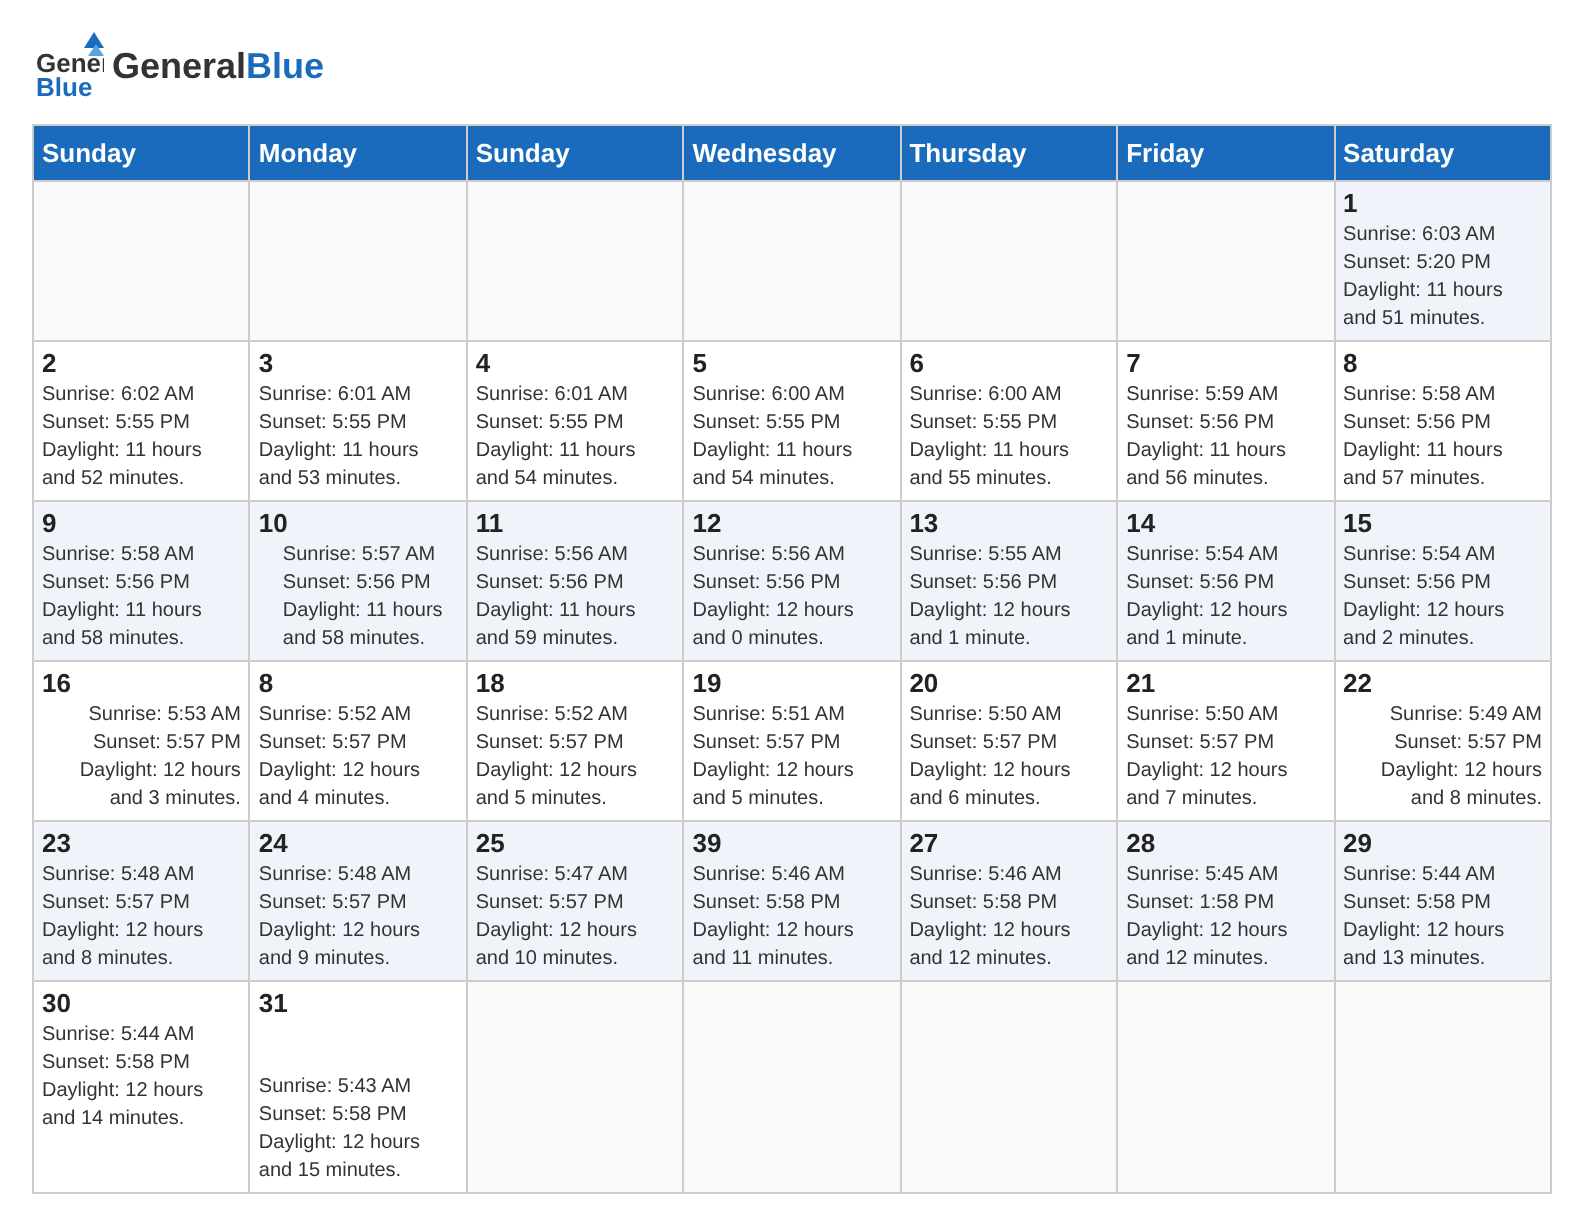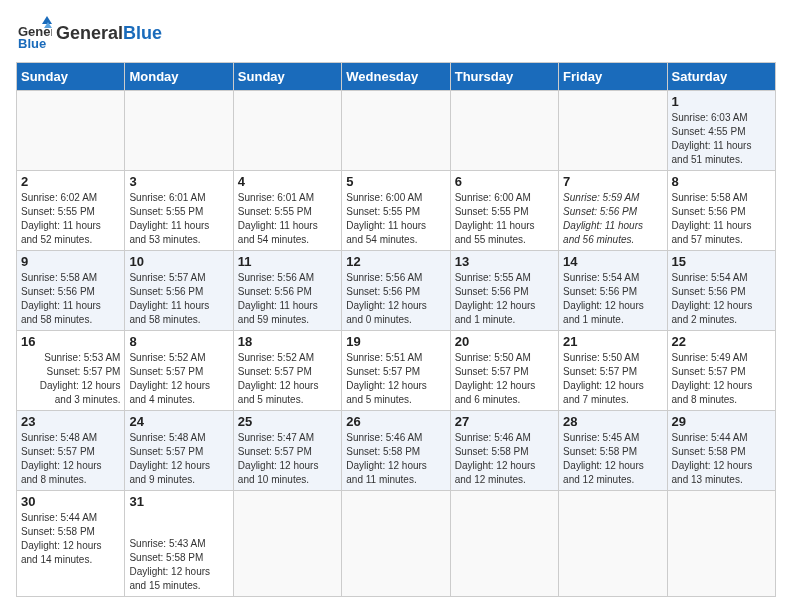--- a/index.html
+++ b/index.html
@@ -125,21 +125,21 @@
   <tr>
         <td class="empty-cell"></td>
         <td class="empty-cell"></td>
         <td class="empty-cell"></td>
         <td class="empty-cell"></td>
         <td class="empty-cell"></td>
         <td class="empty-cell"></td>
         <td>
           <span class="day-number">1</span>
           <div class="day-info" style="white-space: pre-line;">Sunrise: 6:03 AM
-Sunset: 4:55 PM
+Sunset: 5:20 PM
 Daylight: 11 hours
 and 51 minutes.</div>
         </td>
       </tr>
       <tr>
         <td>
           <span class="day-number">2</span>
           <div class="day-info" style="white-space: pre-line;">Sunrise: 6:02 AM
 Sunset: 5:55 PM
 Daylight: 11 hours
@@ -168,21 +168,21 @@
         </td>
         <td>
           <span class="day-number">6</span>
           <div class="day-info" style="white-space: pre-line;">Sunrise: 6:00 AM
 Sunset: 5:55 PM
 Daylight: 11 hours
 and 55 minutes.</div>
         </td>
         <td>
           <span class="day-number">7</span>
-          <div class="day-info" style="white-space: pre-line; font-style: italic;">Sunrise: 5:59 AM
+          <div class="day-info" style="white-space: pre-line;">Sunrise: 5:59 AM
 Sunset: 5:56 PM
 Daylight: 11 hours
 and 56 minutes.</div>
         </td>
         <td>
           <span class="day-number">8</span>
           <div class="day-info" style="white-space: pre-line;">Sunrise: 5:58 AM
 Sunset: 5:56 PM
 Daylight: 11 hours
 and 57 minutes.</div>
@@ -191,21 +191,21 @@
       <tr>
         <td>
           <span class="day-number">9</span>
           <div class="day-info" style="white-space: pre-line;">Sunrise: 5:58 AM
 Sunset: 5:56 PM
 Daylight: 11 hours
 and 58 minutes.</div>
         </td>
         <td>
           <span class="day-number">10</span>
-          <div class="day-info" style="white-space: pre-line;">Sunrise: 5:57 AM
+          <div class="day-info" style="white-space: pre-line; margin-left: 12px;">Sunrise: 5:57 AM
 Sunset: 5:56 PM
 Daylight: 11 hours
 and 58 minutes.</div>
         </td>
         <td>
           <span class="day-number">11</span>
           <div class="day-info" style="white-space: pre-line;">Sunrise: 5:56 AM
 Sunset: 5:56 PM
 Daylight: 11 hours
 and 59 minutes.</div>
@@ -277,21 +277,21 @@
         </td>
         <td>
           <span class="day-number">21</span>
           <div class="day-info" style="white-space: pre-line;">Sunrise: 5:50 AM
 Sunset: 5:57 PM
 Daylight: 12 hours
 and 7 minutes.</div>
         </td>
         <td>
           <span class="day-number">22</span>
-          <div class="day-info" style="white-space: pre-line;">Sunrise: 5:49 AM
+          <div class="day-info" style="white-space: pre-line; text-align: right;">Sunrise: 5:49 AM
 Sunset: 5:57 PM
 Daylight: 12 hours
 and 8 minutes.</div>
         </td>
       </tr>
       <tr>
         <td>
           <span class="day-number">23</span>
           <div class="day-info" style="white-space: pre-line;">Sunrise: 5:48 AM
 Sunset: 5:57 PM
@@ -306,37 +306,37 @@
 and 9 minutes.</div>
         </td>
         <td>
           <span class="day-number">25</span>
           <div class="day-info" style="white-space: pre-line;">Sunrise: 5:47 AM
 Sunset: 5:57 PM
 Daylight: 12 hours
 and 10 minutes.</div>
         </td>
         <td>
-          <span class="day-number">26</span>
+          <span class="day-number">39</span>
           <div class="day-info" style="white-space: pre-line;">Sunrise: 5:46 AM
 Sunset: 5:58 PM
 Daylight: 12 hours
 and 11 minutes.</div>
         </td>
         <td>
           <span class="day-number">27</span>
           <div class="day-info" style="white-space: pre-line;">Sunrise: 5:46 AM
 Sunset: 5:58 PM
 Daylight: 12 hours
 and 12 minutes.</div>
         </td>
         <td>
           <span class="day-number">28</span>
           <div class="day-info" style="white-space: pre-line;">Sunrise: 5:45 AM
-Sunset: 5:58 PM
+Sunset: 1:58 PM
 Daylight: 12 hours
 and 12 minutes.</div>
         </td>
         <td>
           <span class="day-number">29</span>
           <div class="day-info" style="white-space: pre-line;">Sunrise: 5:44 AM
 Sunset: 5:58 PM
 Daylight: 12 hours
 and 13 minutes.</div>
         </td>

